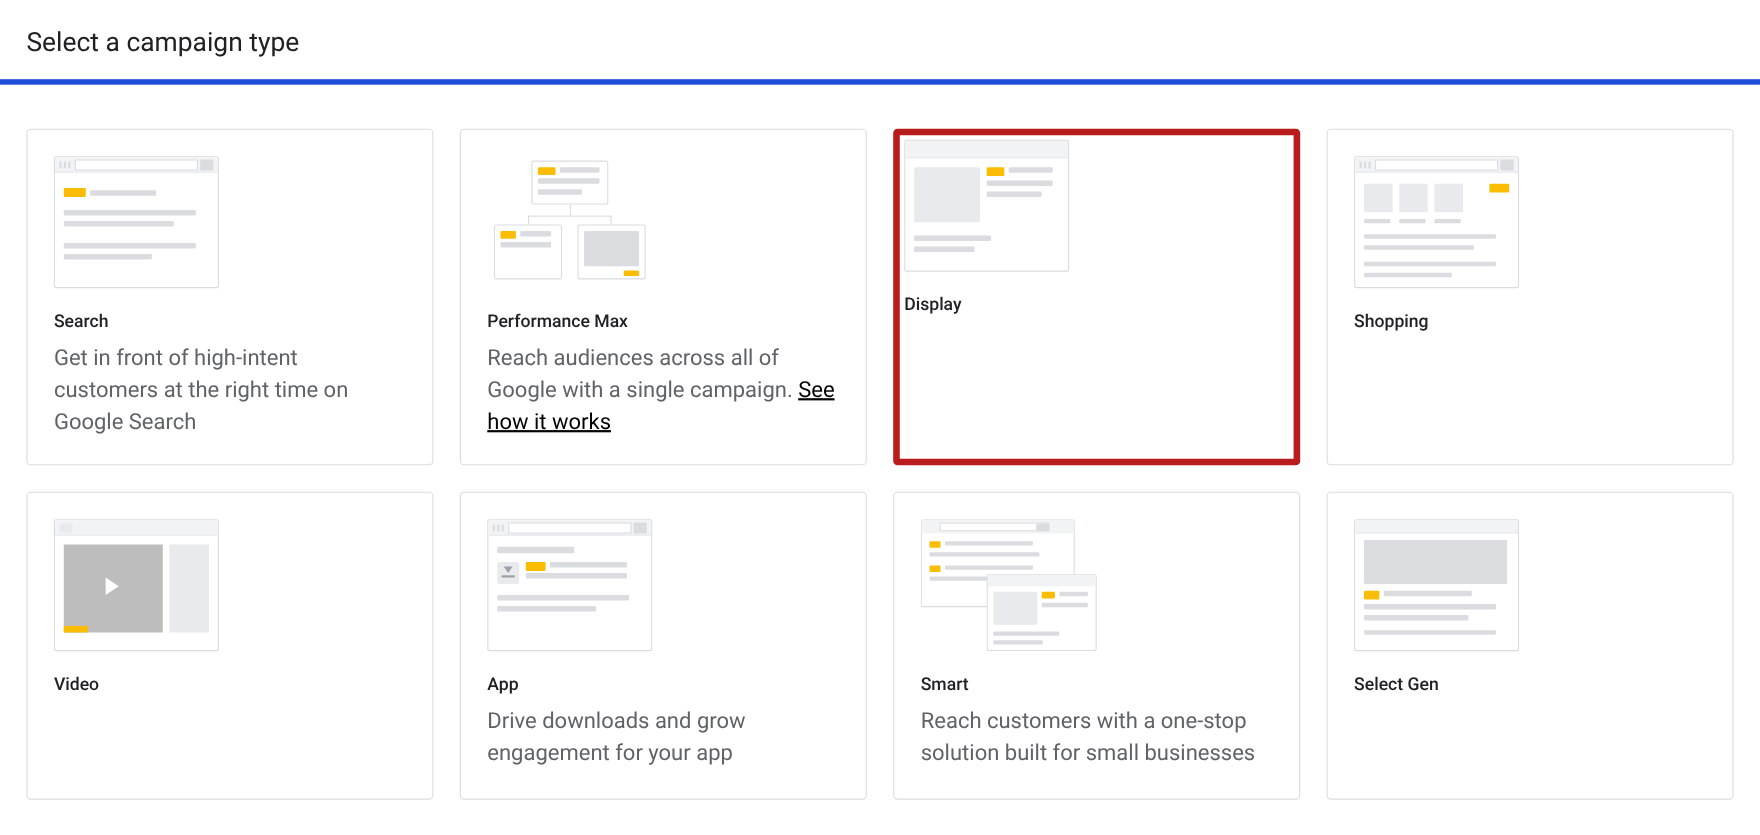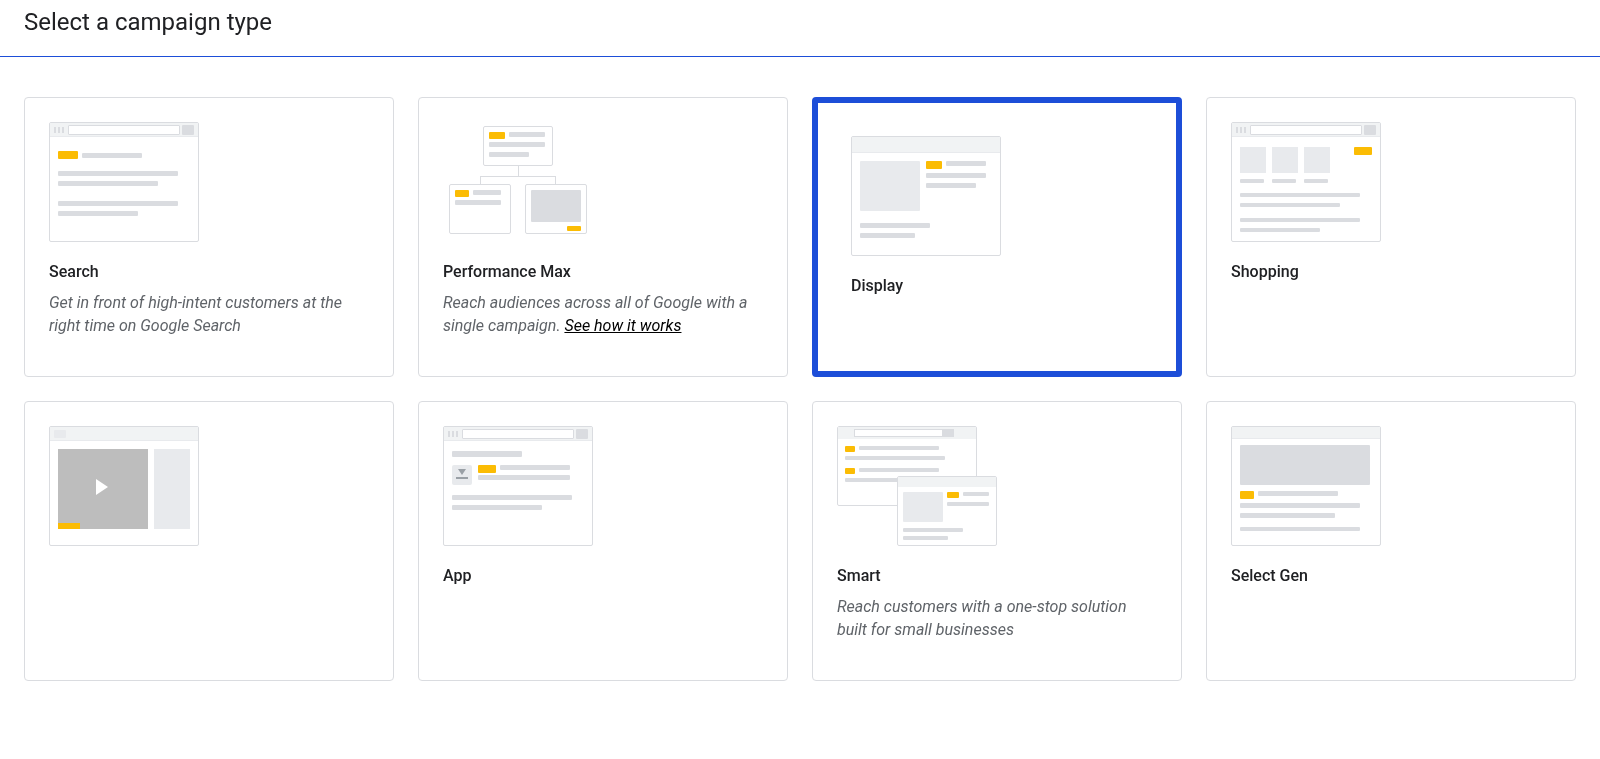--- a/index.html
+++ b/index.html
@@ -3,22 +3,22 @@
   <meta charset="utf-8">
   <style>
     * { box-sizing: border-box; margin: 0; padding: 0; }
     body {
       font-family: 'Google Sans', Roboto, Arial, sans-serif;
       background: #fff;
       color: #202124;
       width: 1600px;
     }
     .header {
-      padding: 8px 24px 20px 24px;
-      border-bottom: 1px solid #1d4ed8;
+      padding: 24px 24px 20px 24px;
+      border-bottom: 5px solid #1d4ed8;
     }
     .header h1 {
       font-size: 24px;
       font-weight: 400;
       color: #202124;
     }
     .grid {
       display: grid;
       grid-template-columns: repeat(4, 1fr);
       gap: 24px;
@@ -26,44 +26,43 @@
     }
     .card {
       border: 1px solid #dadce0;
       border-radius: 4px;
       padding: 24px;
       cursor: pointer;
       background: #fff;
       min-height: 280px;
     }
     .card.highlighted {
-      border: 6px solid #1d4ed8;
-      padding: 33px;
+      border: 6px solid #b91c1c;
+      padding: 4px;
     }
     .illus {
       width: 150px;
       height: 120px;
       border: 1px solid #dadce0;
       border-radius: 2px;
       background: #fff;
       margin-bottom: 20px;
       position: relative;
       overflow: hidden;
     }
     .card-title {
       font-size: 16px;
       font-weight: 500;
       color: #202124;
       margin-bottom: 10px;
     }
     .card-desc {
-      font-size: 16px;
+      font-size: 20px;
       color: #5f6368;
       line-height: 1.45;
-      font-style: italic;
     }
     .link {
       color: #000000;
       text-decoration: underline;
       cursor: pointer;
       text-align: right;
     }
 
     
     .bar { position: absolute; background: #dadce0; border-radius: 1px; }
@@ -268,20 +267,21 @@
 
   <div class="card">
     <div class="illus i-video">
       <div class="topbar"></div>
         <div class="yb"></div>
       <div class="vid"></div>
         <div class="play"></div>
         <div class="prog"></div>
       <div class="side"></div>
     </div>
+    <div class="card-title">Video</div>
   </div>
 
   <div class="card">
     <div class="illus i-app">
       <div class="topbar"></div>
       <div class="dots">
           <span></span>
           <span></span>
           <span></span>
         </div>
@@ -291,20 +291,21 @@
       <div class="dlbox"></div>
         <div class="dlarrow"></div>
         <div class="dlbar"></div>
       <div class="bar yel y1"></div>
         <div class="bar g2"></div>
         <div class="bar g3"></div>
       <div class="bar g4"></div>
         <div class="bar g5"></div>
     </div>
     <div class="card-title">App</div>
+    <div class="card-desc">Drive downloads and grow engagement for your app</div>
   </div>
 
   <div class="card">
     <div class="illus i-smart">
       <div class="box bxA">
           <div class="tbA"></div>
           <div class="sA"></div>
           <div class="mA"></div>
         </div>
       <div class="bar yel yA"></div>

